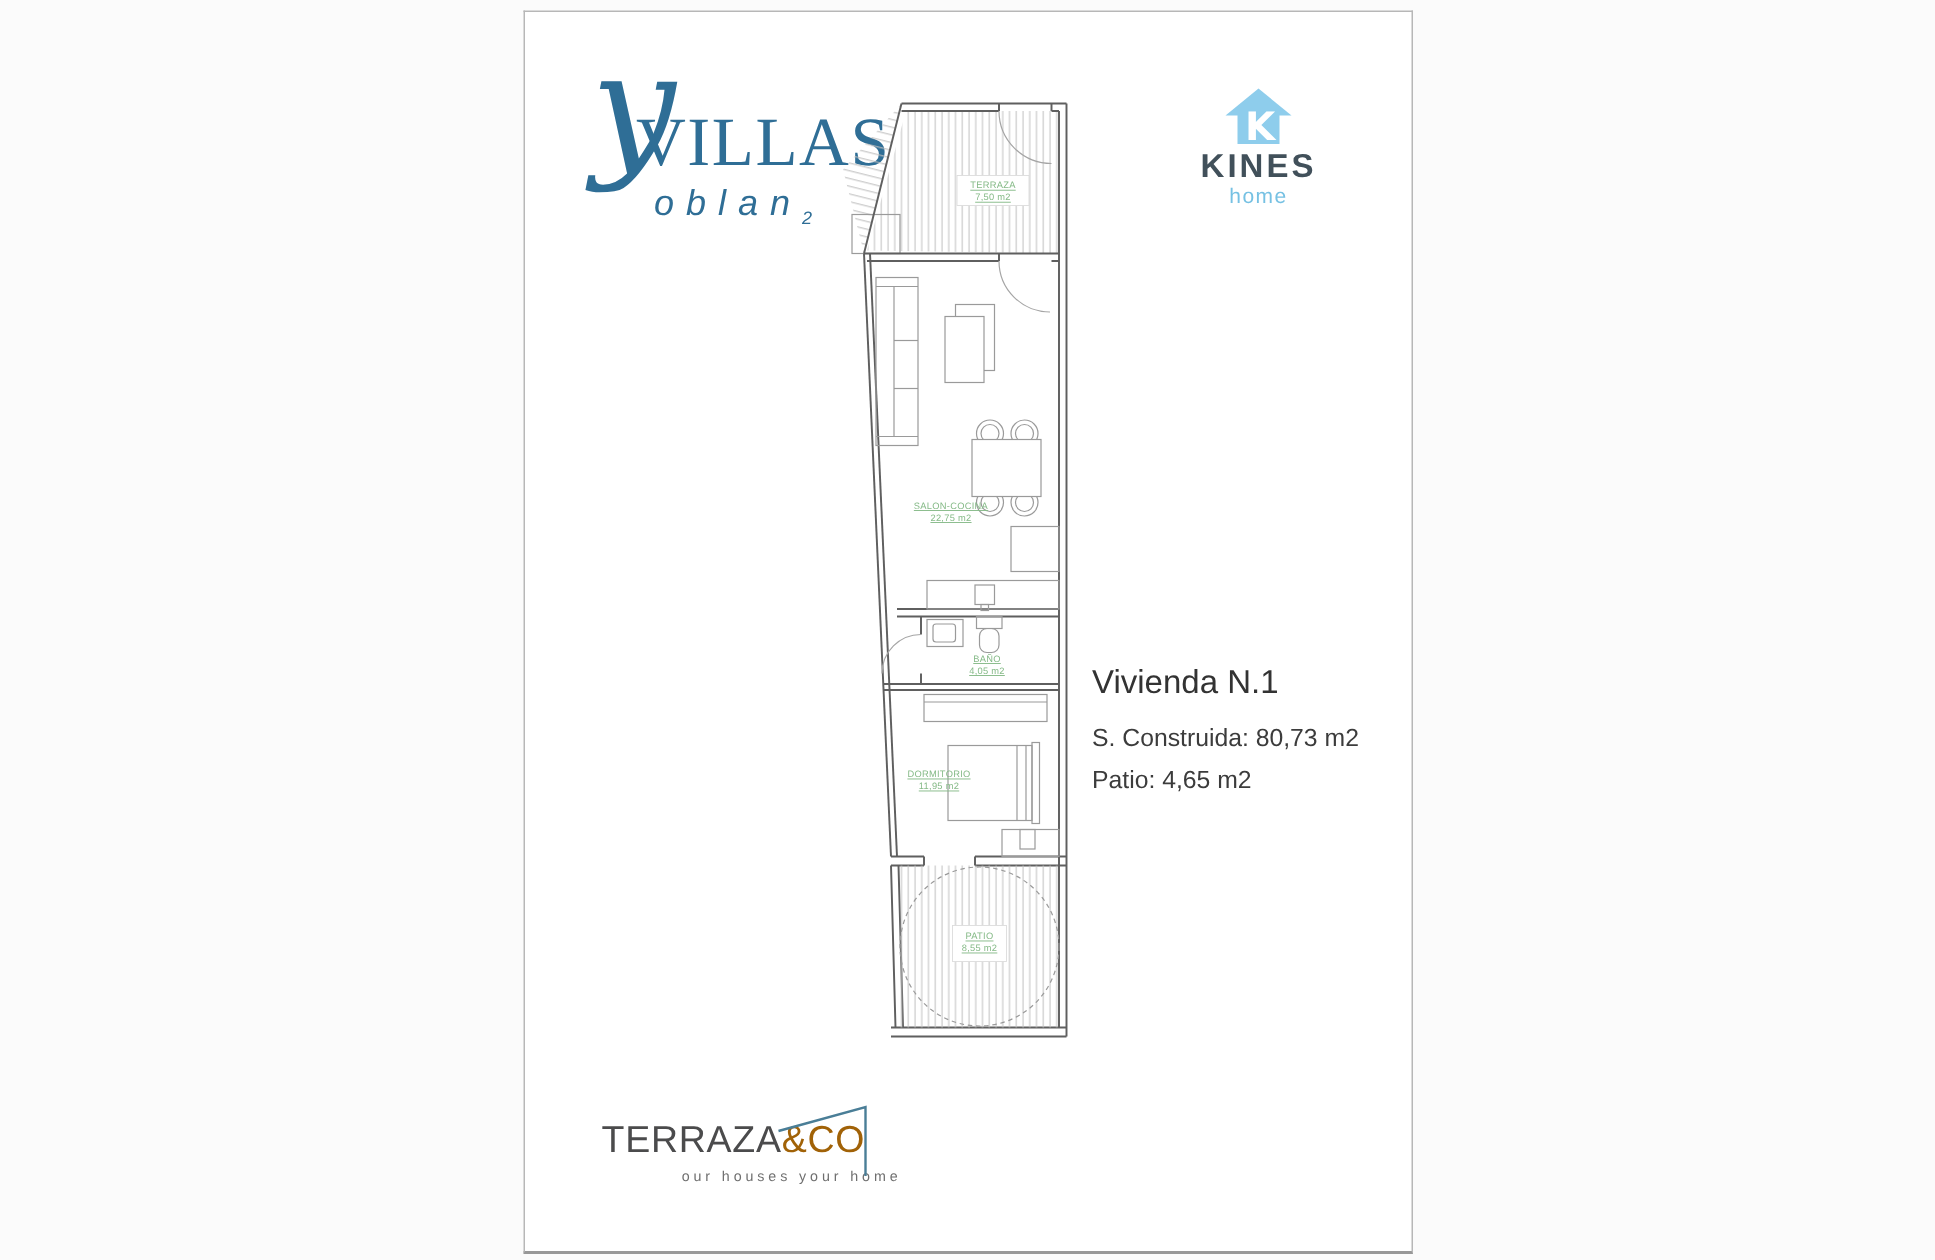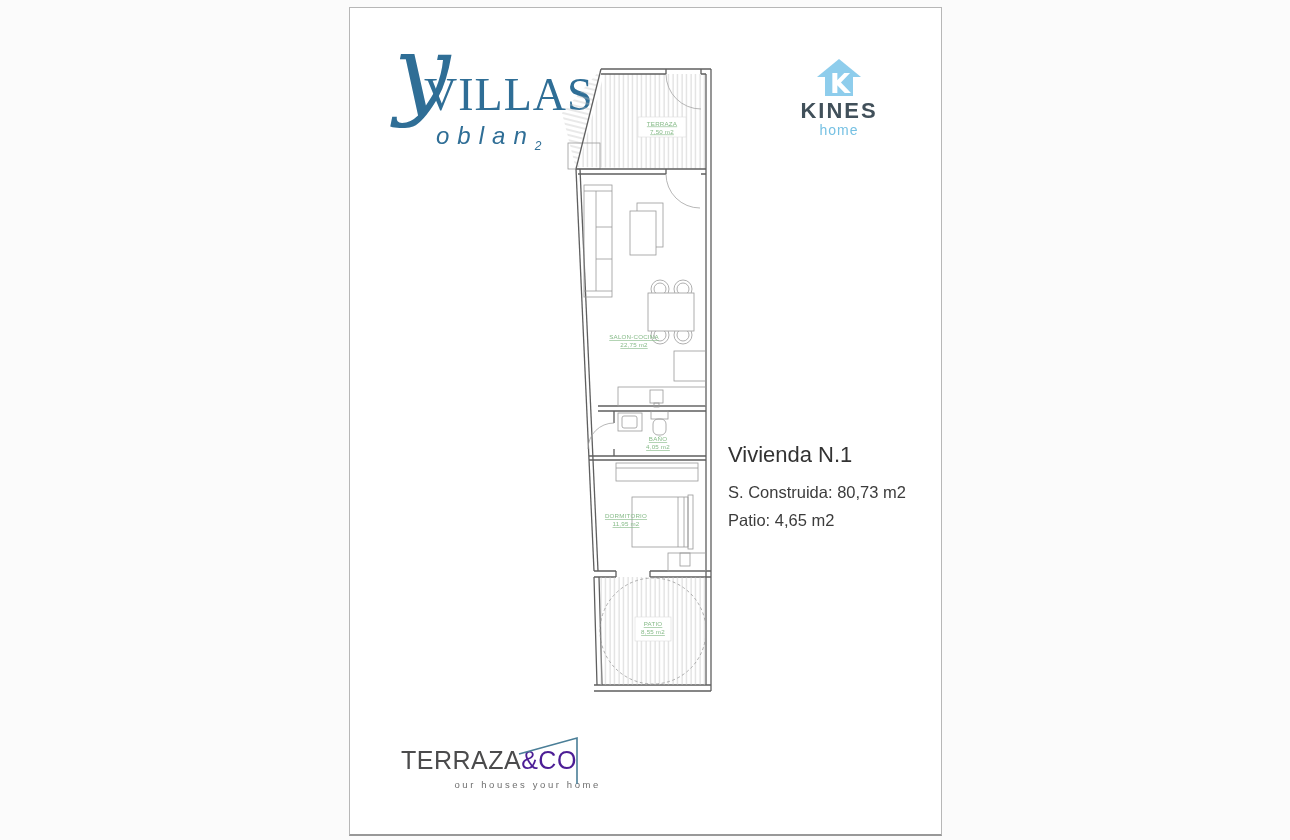--- a/index.html
+++ b/index.html
@@ -26,21 +26,21 @@
   .kines .sub{display:block;margin-top:-2px;font-size:14px;color:#76c1e3;letter-spacing:1px;}
 
   
   .info{position:absolute;left:378px;top:434px;color:#3c3c3c;}
   .info .title{font-size:22px;font-weight:400;color:#333;margin-bottom:10px;}
   .info .line{font-size:16.5px;line-height:28px;}
 
   
   .prop{position:absolute;left:51px;top:738px;width:200px;}
   .prop .row{position:relative;font-size:25px;letter-spacing:0.5px;color:#4b4b4c;white-space:nowrap;}
-  .prop .accent{color:#4c1d95;}
+  .prop .accent{color:#a16207;}
   .prop .roof{position:absolute;left:116px;top:-12px;}
   .prop .tagline{margin-top:4px;font-size:9.5px;letter-spacing:2.6px;color:#6f6f6f;text-align:right;}
 
   
   .plan{position:absolute;left:204px;top:43px;}
   .wall{stroke:#5f5f5f;stroke-width:1.3;fill:none;}
   .furn{stroke:#9a9a9a;stroke-width:0.8;fill:none;}
   .furnw{stroke:#9a9a9a;stroke-width:0.8;fill:#ffffff;}
   .arc{stroke:#a5a5a5;stroke-width:0.8;fill:none;}
   .rlabel{fill:#85ba87;font-size:6.2px;letter-spacing:0.2px;text-anchor:middle;

